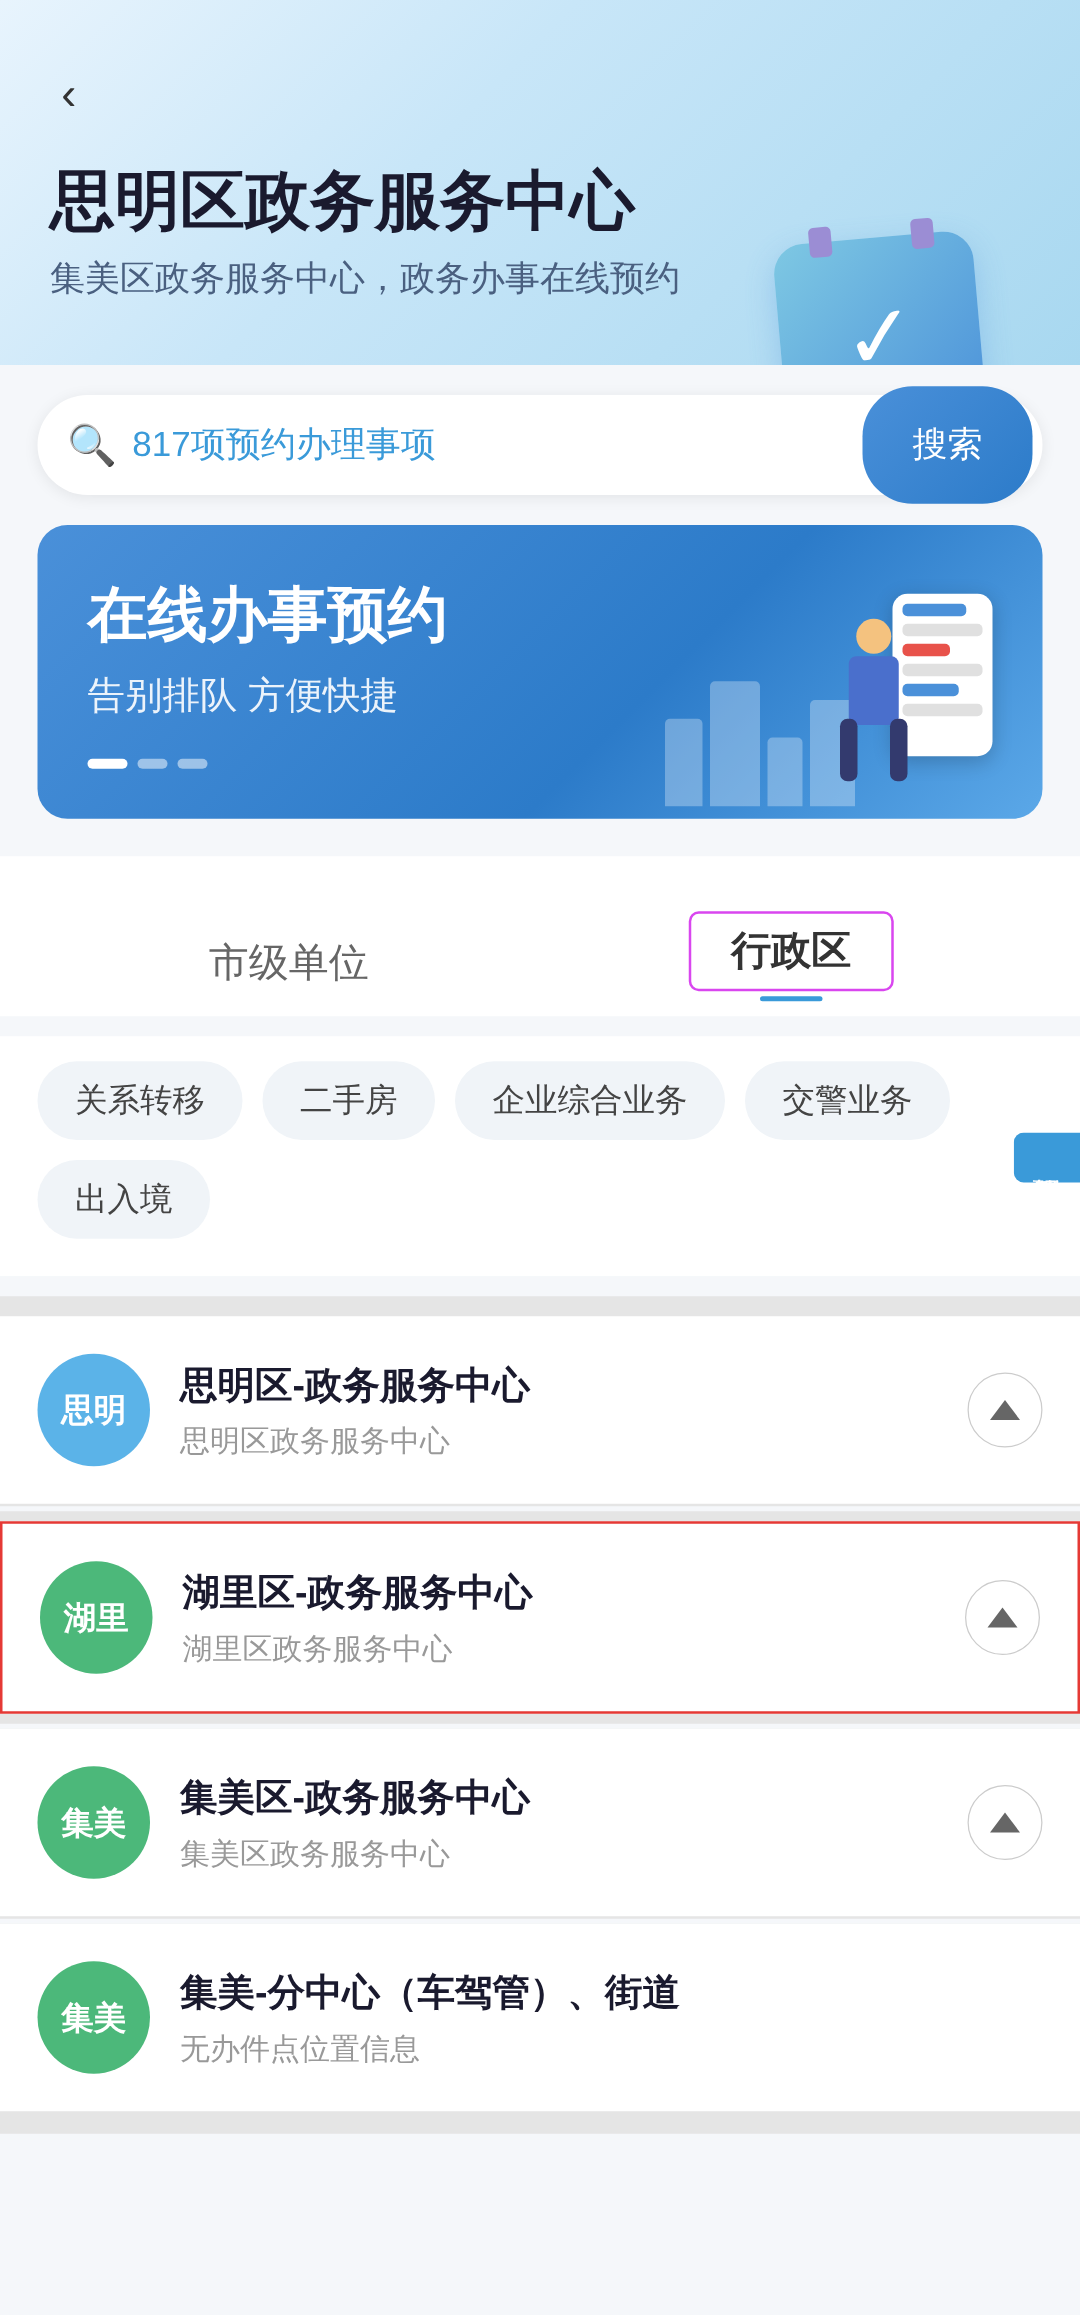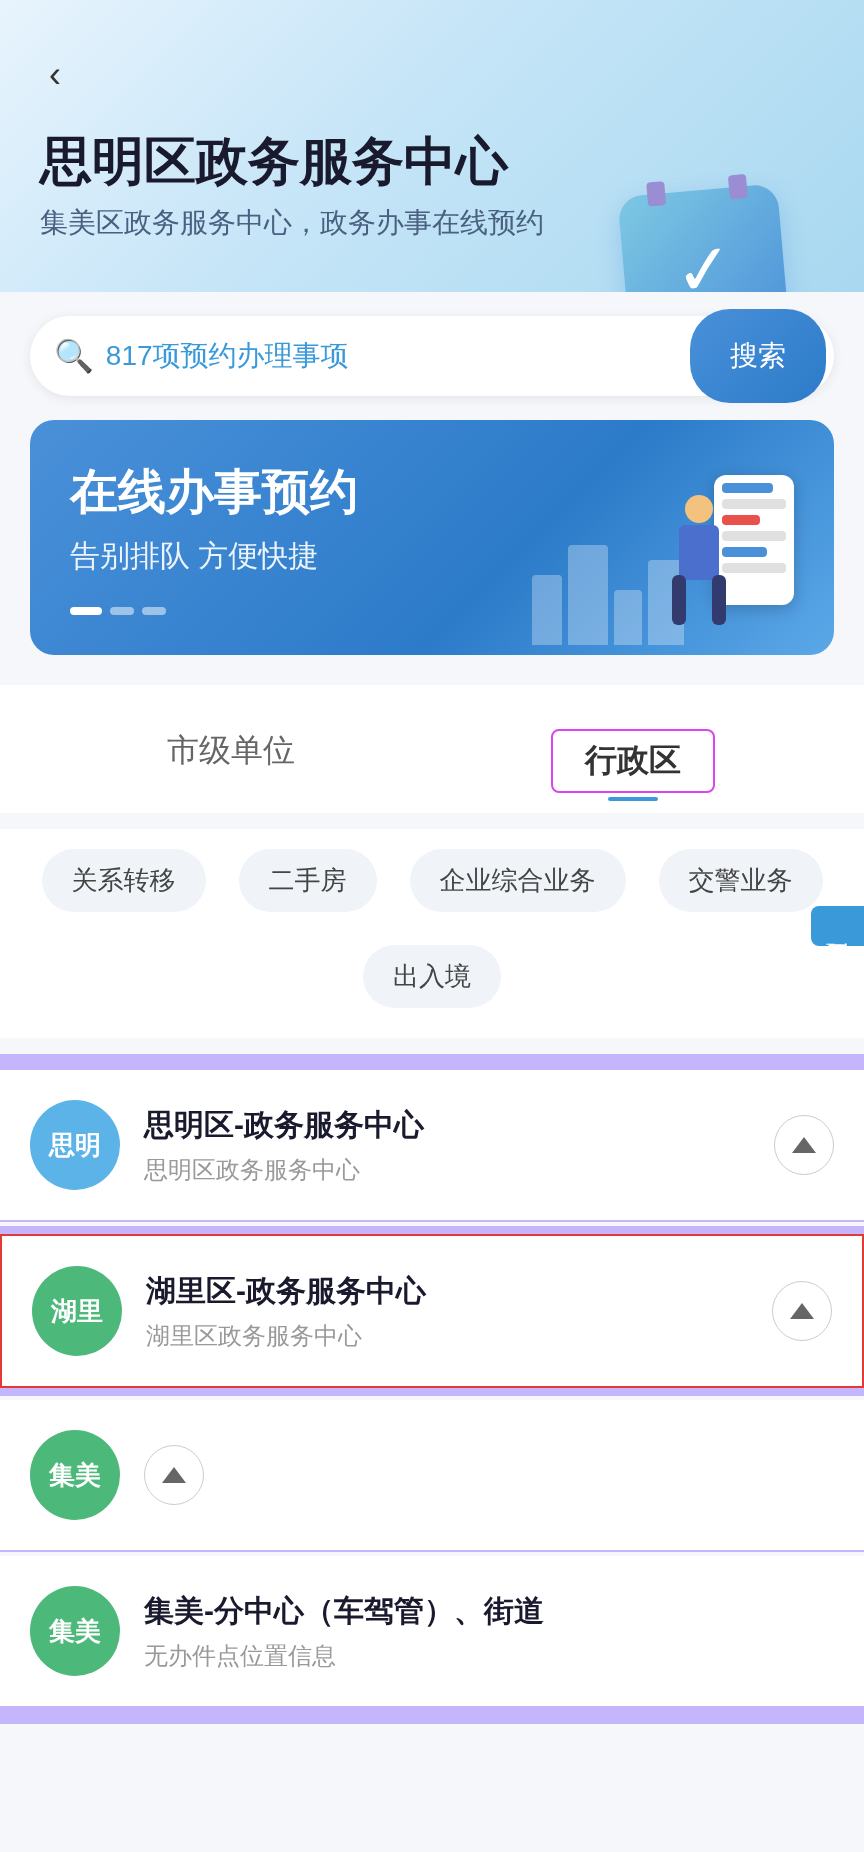--- a/index.html
+++ b/index.html
@@ -228,40 +228,40 @@
       border-radius: 4px 4px 0 0;
     }
 
     
     .tabs-section {
       background: white;
       padding: 24px 30px 0 30px;
       display: flex;
       gap: 0;
       position: relative;
+      align-items: flex-end;
     }
 
     .tab {
       flex: 1;
       text-align: center;
       padding: 20px 0;
       font-size: 32px;
       color: #666;
       cursor: pointer;
       position: relative;
     }
 
     
     .category-section {
       background: white;
       padding: 20px 30px 30px 30px;
       display: flex;
       flex-wrap: wrap;
-      gap: 33px;
-      justify-content: center;
+      gap: 16px;
     }
 
     .category-tag {
       background: #f0f4f8;
       border-radius: 40px;
       padding: 14px 30px;
       font-size: 26px;
       color: #444;
       cursor: pointer;
     }
@@ -278,21 +278,21 @@
       padding: 20px 10px;
       font-size: 22px;
       border-radius: 8px 0 0 8px;
       cursor: pointer;
       z-index: 100;
       line-height: 1.5;
     }
 
     
     .list-section {
-      background: #c4b5fd;
+      background: #e5e5e5;
       padding: 16px 0;
     }
 
     .list-item {
       background: white;
       margin: 0 0 2px 0;
       padding: 30px 30px;
       display: flex;
       align-items: center;
       gap: 24px;
@@ -493,20 +493,24 @@
       <div class="arrow-up"></div>
     </div>
   </div>
 
   <div class="section-divider" style="height:4px; background:#f5f7fa;"></div>
 
   <div class="list-item">
     <div class="avatar-circle avatar-green">
       <span>集美</span>
     </div>
+    <div class="item-info">
+      <div class="item-title">集美区-政务服务中心</div>
+      <div class="item-subtitle">集美区政务服务中心</div>
+    </div>
     <div class="arrow-btn">
       <div class="arrow-up"></div>
     </div>
   </div>
 
   <div class="section-divider" style="height:4px; background:#f5f7fa;"></div>
 
   <div class="list-item">
     <div class="avatar-circle avatar-green">
       <span>集美</span>

